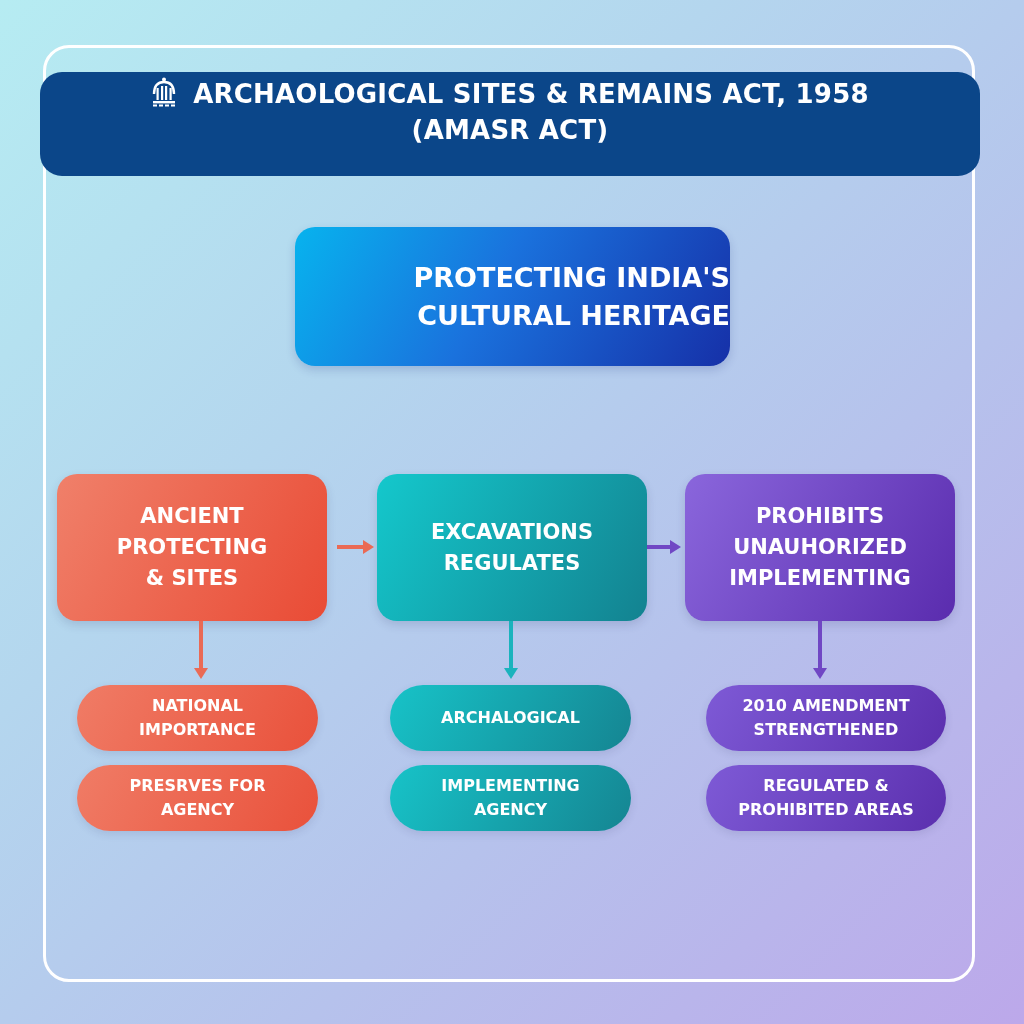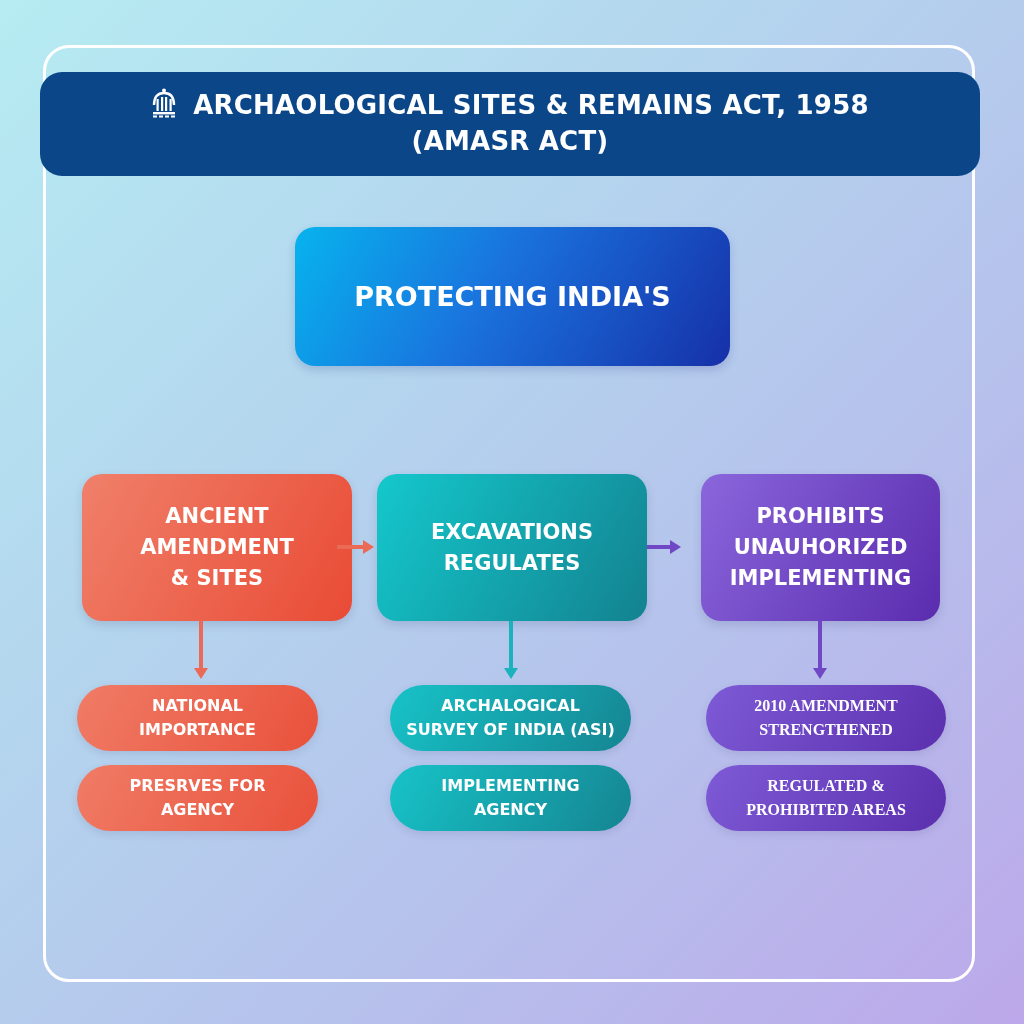--- a/index.html
+++ b/index.html
@@ -9,53 +9,53 @@
       font-family: "DejaVu Sans", "Liberation Sans", sans-serif;
     }
     .frame {
       position: absolute; left: 43px; top: 45px; width: 932px; height: 937px;
       border: 3px solid #ffffff; border-radius: 26px; box-sizing: border-box;
     }
     .title-bar {
       position: absolute; left: 40px; top: 72px; width: 940px; height: 104px;
       background: #0b4689; border-radius: 22px;
       color: #fff; font-weight: bold; font-size: 26px; line-height: 36px;
-      text-align: center; box-sizing: border-box; padding-top: 15px; letter-spacing: 0.2px;
+      text-align: center; box-sizing: border-box; padding-top: 4px; letter-spacing: 0.2px;
     }
     .title-line { display: block; }
     .title-icon {
       display: inline-block; width: 26px; height: 30px; vertical-align: -4px; margin-right: 16px;
     }
     .hero {
       position: absolute; left: 295px; top: 227px; width: 435px; height: 139px;
       border-radius: 20px;
       background: linear-gradient(120deg, #07b3ee 0%, #1a72dd 45%, #1630a8 100%);
       color: #fff; font-weight: bold; font-size: 27px; line-height: 38px; text-align: center;
-      display: flex; align-items: center; justify-content: center; flex-direction: column;
+      display: flex; align-items: flex-end; justify-content: center; flex-direction: column;
       box-shadow: 0 4px 10px rgba(20,40,120,0.18);
     }
     .box {
       position: absolute; top: 474px; height: 147px; border-radius: 20px;
       color: #fff; font-weight: bold; font-size: 21px; line-height: 31px; text-align: center;
       display: flex; align-items: center; justify-content: center; flex-direction: column;
       box-shadow: 0 4px 10px rgba(40,40,90,0.15);
     }
-    .box-orange { left: 82px; width: 270px; background: linear-gradient(120deg, #f0806a 0%, #e94b35 100%); }
+    .box-orange { left: 57px; width: 270px; background: linear-gradient(120deg, #f0806a 0%, #e94b35 100%); }
     .box-teal { left: 377px; width: 270px; background: linear-gradient(120deg, #14c8cc 0%, #138290 100%); }
-    .box-purple { left: 685px; width: 239px; background: linear-gradient(120deg, #8a66dc 0%, #5a2cae 100%); margin-left: 16px; }
+    .box-purple { left: 685px; width: 270px; background: linear-gradient(120deg, #8a66dc 0%, #5a2cae 100%); }
 
     .pill {
       position: absolute; height: 66px; border-radius: 33px;
       color: #fff; font-weight: bold; font-size: 16px; line-height: 24px; text-align: center;
       display: flex; align-items: center; justify-content: center; flex-direction: column;
       box-shadow: 0 3px 8px rgba(40,40,90,0.12);
     }
     .pill-orange { left: 77px; width: 241px; background: linear-gradient(120deg, #f07c66 0%, #e9513b 100%); }
     .pill-teal { left: 390px; width: 241px; background: linear-gradient(120deg, #17c3c8 0%, #158592 100%); }
-    .pill-purple { left: 706px; width: 240px; background: linear-gradient(120deg, #7e5ad6 0%, #5b2fae 100%); font-family: Liberation Serif, serif; }
+    .pill-purple { left: 706px; width: 240px; background: linear-gradient(120deg, #7e5ad6 0%, #5b2fae 100%); }
     .row1 { top: 685px; }
     .row2 { top: 765px; align-items: center; }
 
     svg.arrows { position: absolute; left: 0; top: 0; width: 1024px; height: 1024px; pointer-events: none; }
   </style>
 </head>
 <body>
 
 <div class="frame"></div>
 
@@ -73,25 +73,26 @@
       <rect x="8" y="27.5" width="4" height="2" fill="#fff"></rect>
       <rect x="14" y="27.5" width="4" height="2" fill="#fff"></rect>
       <rect x="20" y="27.5" width="4" height="2" fill="#fff"></rect>
     </svg><span>ARCHAOLOGICAL SITES &amp; REMAINS ACT, 1958</span>
   </span>
   <span class="title-line">(AMASR ACT)</span>
 </div>
 
 <div class="hero">
   <span>PROTECTING INDIA'S</span>
+  <span>CULTURAL HERITAGE</span>
 </div>
 
 <div class="box box-orange">
   <span>ANCIENT</span>
-  <span>AMENDMENT</span>
+  <span>PROTECTING</span>
   <span>&amp; SITES</span>
 </div>
 <div class="box box-teal">
   <span>EXCAVATIONS</span>
   <span>REGULATES</span>
 </div>
 <div class="box box-purple">
   <span>PROHIBITS</span>
   <span>UNAUHORIZED</span>
   <span>IMPLEMENTING</span>
@@ -100,21 +101,20 @@
 <div class="pill pill-orange row1">
   <span>NATIONAL</span>
   <span>IMPORTANCE</span>
 </div>
 <div class="pill pill-orange row2">
   <span>PRESRVES FOR</span>
   <span>AGENCY</span>
 </div>
 <div class="pill pill-teal row1">
   <span>ARCHALOGICAL</span>
-  <span>SURVEY OF INDIA (ASI)</span>
 </div>
 <div class="pill pill-teal row2">
   <span>IMPLEMENTING</span>
   <span>AGENCY</span>
 </div>
 <div class="pill pill-purple row1">
   <span>2010 AMENDMENT</span>
   <span>STRENGTHENED</span>
 </div>
 <div class="pill pill-purple row2">

